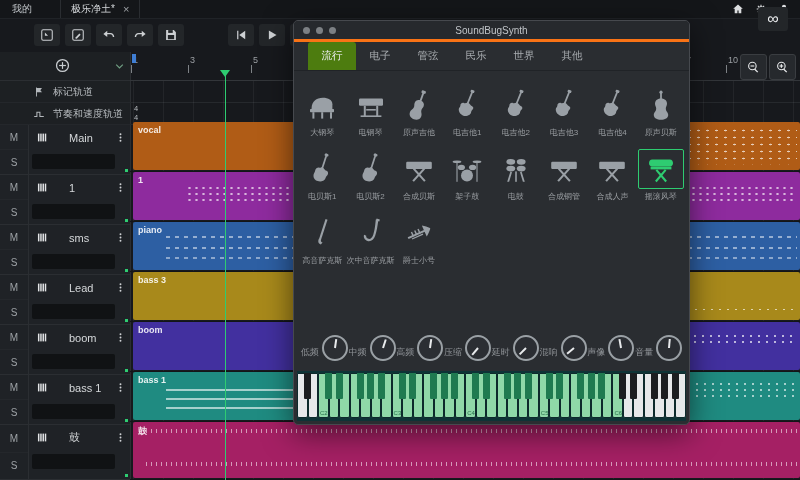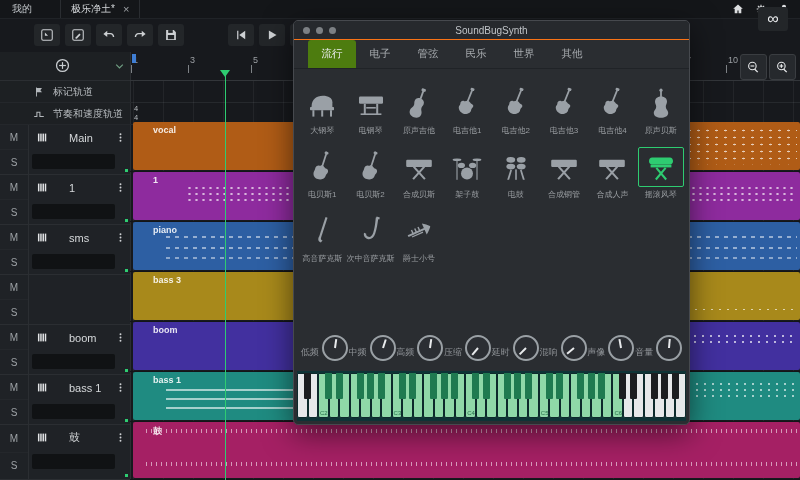--- a/index.html
+++ b/index.html
@@ -67,21 +67,21 @@
   .r-label{position:absolute;top:3px;}
   .r-label::before{content:'';position:absolute;left:-2px;top:10px;width:1px;height:8px;background:#7e8286;}
   .r-marker{position:absolute;left:2px;top:2px;width:4px;height:9px;background:#3f7ed4;}
   .marker-row{height:21px;border-bottom:1px solid #26292d;}
   .tempo-row{height:21px;border-bottom:1px solid #26292d;position:relative;}
   .timesig{position:absolute;left:4px;top:1px;font-size:7.5px;color:#b8bcc0;line-height:1.25;display:flex;flex-direction:column;}
   .clips{position:absolute;left:0;right:0;top:70px;bottom:0;display:flex;flex-direction:column;}
   .clip-row{height:50px;position:relative;border-bottom:1px solid #131518;box-sizing:border-box;}
   .clip-row:last-of-type{flex:1;height:auto;}
   .clip{position:absolute;left:3px;right:0;top:0;bottom:1px;border-radius:2px;overflow:hidden;}
-  .clip-label{position:absolute;left:20px;top:3px;font-size:9px;font-weight:bold;color:rgba(255,255,255,0.88);z-index:4;}
+  .clip-label{position:absolute;left:5px;top:3px;font-size:9px;font-weight:bold;color:rgba(255,255,255,0.88);z-index:4;}
   .clip::after,.clip::before{content:'';position:absolute;pointer-events:none;}
   .clips .clip-row:nth-of-type(1) .clip::after{inset:5px 3px 5px 45%;
       background-image:radial-gradient(rgba(255,255,255,.7) 1px,transparent 1.4px);background-size:9px 7px;}
   .clips .clip-row:nth-of-type(2) .clip::after{inset:28% 3px 32% 8%;
       background-image:radial-gradient(rgba(255,255,255,.65) 1px,transparent 1.4px);background-size:7px 6px;}
   .clips .clip-row:nth-of-type(3) .clip::after{inset:20% 3px 18% 5%;
       background-image:repeating-linear-gradient(90deg,rgba(255,255,255,.5) 0 4px,transparent 4px 9px),
                        repeating-linear-gradient(90deg,rgba(255,255,255,.5) 0 4px,transparent 4px 9px),
                        repeating-linear-gradient(90deg,rgba(255,255,255,.45) 0 4px,transparent 4px 9px);
       background-size:auto 2px;background-repeat:repeat-x;background-position:0 15%,0 55%,0 90%;}
@@ -102,21 +102,21 @@
   .playhead::before{content:'';position:absolute;top:0;left:-5px;border:5px solid transparent;border-top:7px solid #2ecc71;}
   .zoom-btns{position:absolute;right:4px;top:2px;display:flex;gap:2px;z-index:6;}
   .zoom-btn{width:25px;height:24px;background:#26292d;border:1px solid #3a3d41;border-radius:3px;
             display:flex;align-items:center;justify-content:center;color:#e6e8ea;}
   .zoom-btn svg{width:15px;height:15px;}
 
   
   .synth{position:absolute;left:293px;top:20px;width:397px;height:405px;background:#2a2d31;
          border:1px solid #46494e;border-radius:5px;box-shadow:0 8px 30px rgba(0,0,0,.55);
          box-sizing:border-box;overflow:hidden;z-index:10;}
-  .s-titlebar{height:18px;background:#26292d;border-bottom:1px solid #f97316;position:relative;
+  .s-titlebar{height:18px;background:#26292d;border-bottom:3px solid #f97316;position:relative;
               display:flex;align-items:center;}
   .tl-dots{display:flex;gap:6px;padding-left:9px;}
   .tl-dot{width:7px;height:7px;border-radius:50%;background:#7c8084;}
   .s-title{position:absolute;left:0;right:0;text-align:center;font-size:10px;color:#c0c4c8;}
   .s-tabs{display:flex;height:28px;padding-left:14px;border-bottom:1px solid #202327;}
   .s-tab{width:48px;display:flex;align-items:center;justify-content:center;font-size:10.5px;color:#a9adb1;}
   .s-tab.active{background:#4d7c0f;color:#eceef0;border-radius:3px 3px 0 0;}
   .s-grid{display:grid;grid-template-columns:repeat(8,1fr);row-gap:11px;padding:14px 4px 0;}
   .inst{display:flex;flex-direction:column;align-items:center;}
   .inst-icon-box{width:44px;height:38px;display:flex;align-items:center;justify-content:center;
@@ -481,20 +481,32 @@
           </svg>
           <div class="t-fader"></div>
         </div>
       </div>
 
       <div class="track">
         <div class="ms-col">
           <div class="ms-btn">M</div>
           <div class="ms-btn">S</div>
         </div>
+        <div class="t-main">
+          <div class="t-top">
+            <svg class="t-piano">
+              <use href="#i-track-piano"></use>
+            </svg>
+            <span class="t-name">Lead</span>
+          </div>
+          <svg class="t-dots">
+            <use href="#i-dots-v"></use>
+          </svg>
+          <div class="t-fader"></div>
+        </div>
       </div>
 
       <div class="track">
         <div class="ms-col">
           <div class="ms-btn">M</div>
           <div class="ms-btn">S</div>
         </div>
         <div class="t-main">
           <div class="t-top">
             <svg class="t-piano">

